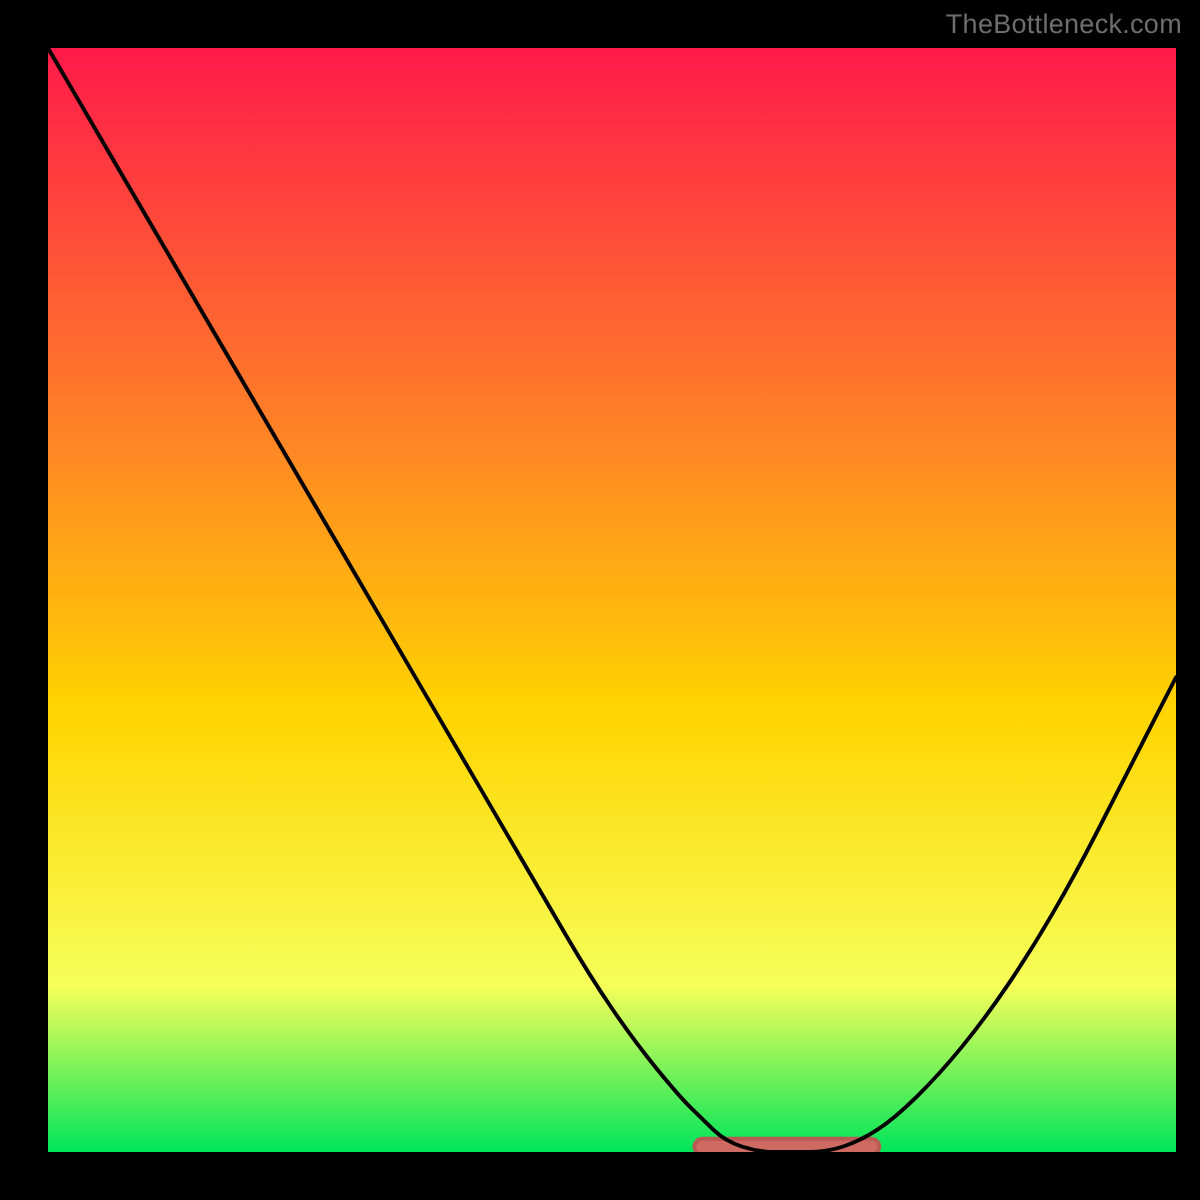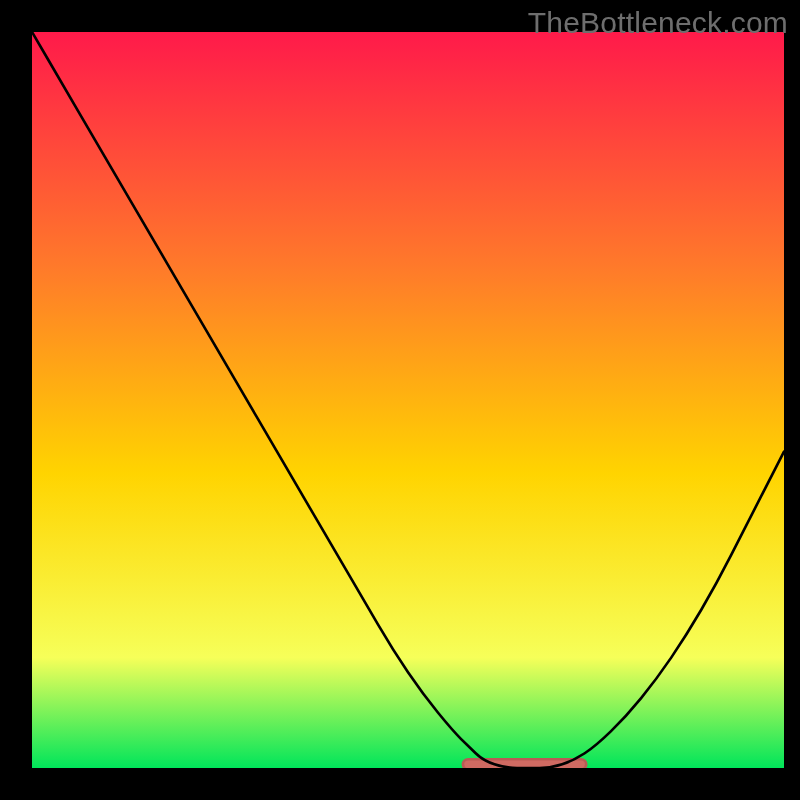--- a/index.html
+++ b/index.html
@@ -14,21 +14,21 @@
   .stage {
     position: relative;
     width: 800px;
     height: 800px;
   }
   .watermark {
     position: absolute;
     top: 6px;
     right: 12px;
     color: #6e6e6e;
-    font-size: 30px;
+    font-size: 18px;
     font-weight: 400;
     letter-spacing: 0.2px;
     z-index: 5;
     user-select: none;
   }
   
   .plot {
     position: absolute;
     left: 32px;
     top: 32px;

